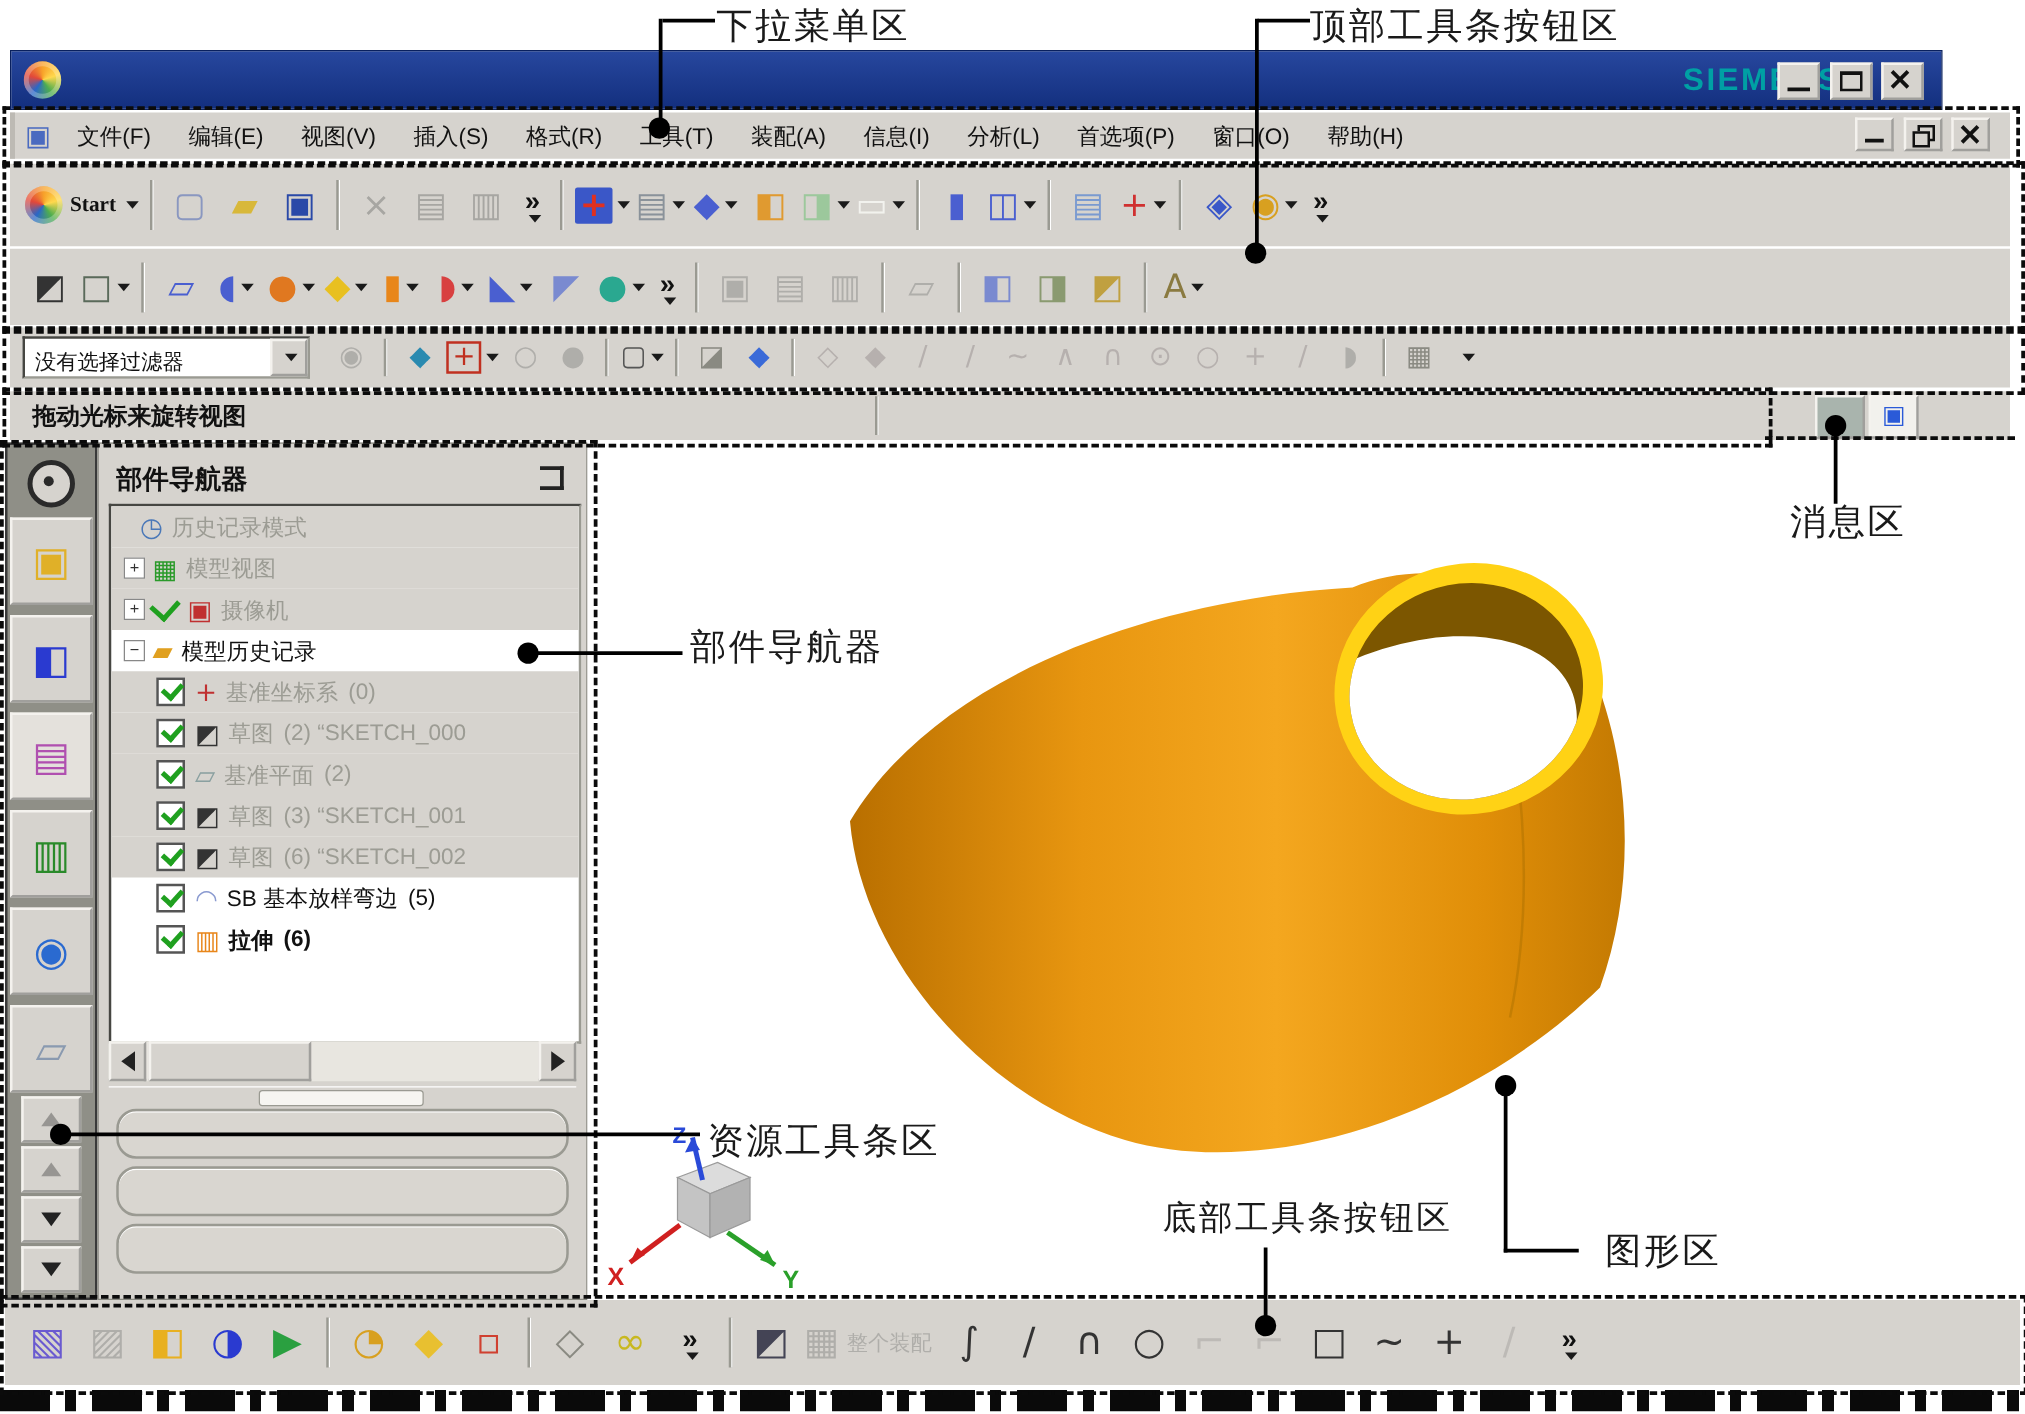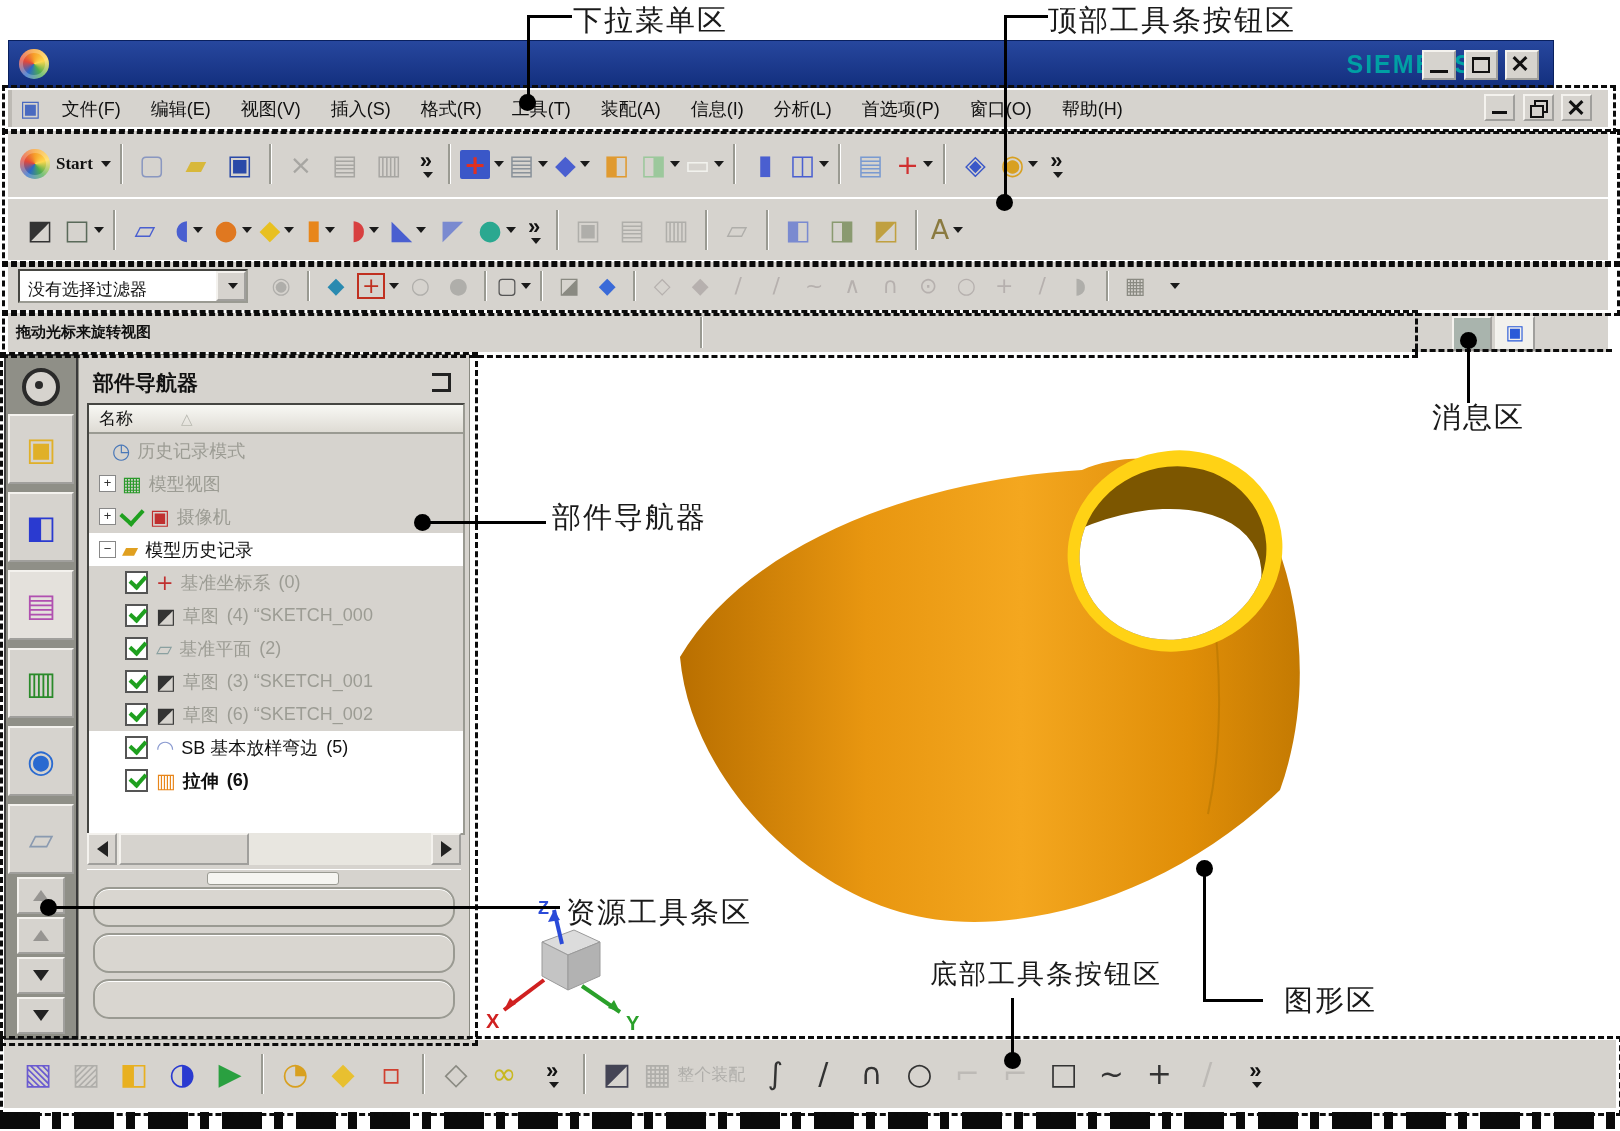--- a/index.html
+++ b/index.html
@@ -60,21 +60,21 @@
   .ovf{flex-direction:column;min-width:26px;}
   .ovf-g{font-size:22px;font-weight:bold;line-height:1;}
   
   .combo{height:30px;background:#fff;border:2px inset #9a9a92;display:flex;align-items:center;
          margin-right:14px;}
   .combo .val{font-size:17px;padding:0 8px;flex:1;white-space:nowrap;}
   .combo .cbtn{width:26px;height:26px;background:#d6d3ce;border:2px outset #f4f2ee;
                display:flex;align-items:center;justify-content:center;}
   
   #promptbar{left:8px;top:312px;width:1600px;height:39px;display:flex;align-items:center;border-top:1px solid #fff;}
-  #prompt-text{font-size:15px;font-weight:bold;padding-left:8px;}
+  #prompt-text{font-size:19px;font-weight:bold;padding-left:18px;}
   #prompt-div{position:absolute;left:692px;top:4px;width:2px;height:31px;background:#9a9a92;border-right:1px solid #fff;}
   .msgbtn{position:absolute;top:3px;width:36px;height:31px;border:2px outset #f4f2ee;}
   
   #sidebar{left:4px;top:354px;width:74px;height:686px;background:#8f8f87;border:2px solid #3a3a3a;
            box-sizing:border-box;}
   .sb-btn{width:62px;height:66px;margin:8px auto 0;background:#d6d3ce;border:2px outset #f4f2ee;
           display:flex;align-items:center;justify-content:center;font-size:32px;}
   .sb-btn.active{background:#e4e1dc;}
   .gear{width:30px;height:30px;border:4px solid #2a2a2a;border-radius:50%;position:relative;background:#d6d3ce;margin:12px auto 0;}
   .gear::after{content:"";position:absolute;left:9px;top:9px;width:8px;height:8px;border-radius:50%;background:#2a2a2a;}
@@ -463,24 +463,20 @@
     </div>
   <div class="sb-scroll">
       <span class="tri-dn"></span>
     </div>
 </div>
 
 <div id="navigator" class="abs">
   <div id="nav-title">部件导航器</div>
   <div id="nav-pin"></div>
   <div id="tree-frame">
-    <div id="tree-header">
-      <span>名称</span>
-      <span id="sort-ind">△</span>
-    </div>
     <div id="tree-rows">
         <div class="tree-row gray">
           <span class="t-sp0"></span>
           <span class="t-ico" style="color: rgb(74, 120, 184);">◷</span>
           <span>历史记录模式</span>
         </div>
         <div class="tree-row gray">
           <span class="t-exp">+</span>
           <span class="t-ico" style="color: rgb(42, 154, 42);">▦</span>
           <span>模型视图</span>
@@ -501,21 +497,21 @@
           <span class="t-chk"></span>
           <span class="t-ico" style="color: rgb(192, 48, 48);">+</span>
           <span>基准坐标系</span>
           <span class="t-suffix">(0)</span>
         </div>
         <div class="tree-row gray">
           <span class="t-sp1"></span>
           <span class="t-chk"></span>
           <span class="t-ico" style="color: rgb(51, 51, 51);">◩</span>
           <span>草图</span>
-          <span class="t-suffix">(4) “SKETCH_000</span>
+          <span class="t-suffix">(2) “SKETCH_000</span>
         </div>
         <div class="tree-row gray">
           <span class="t-sp1"></span>
           <span class="t-chk"></span>
           <span class="t-ico" style="color: rgb(138, 160, 160);">▱</span>
           <span>基准平面</span>
           <span class="t-suffix">(2)</span>
         </div>
         <div class="tree-row gray">
           <span class="t-sp1"></span>

